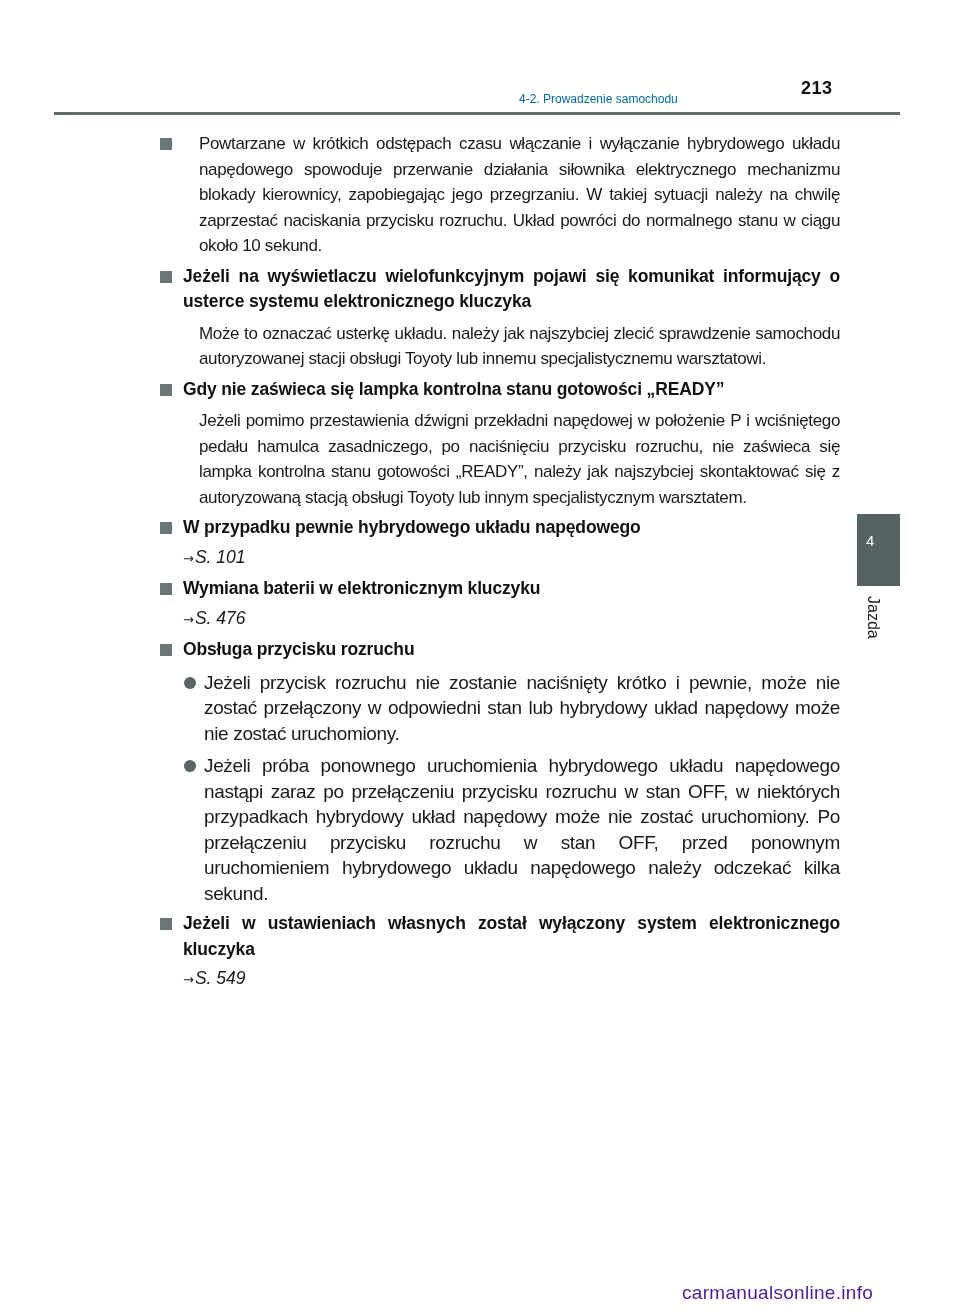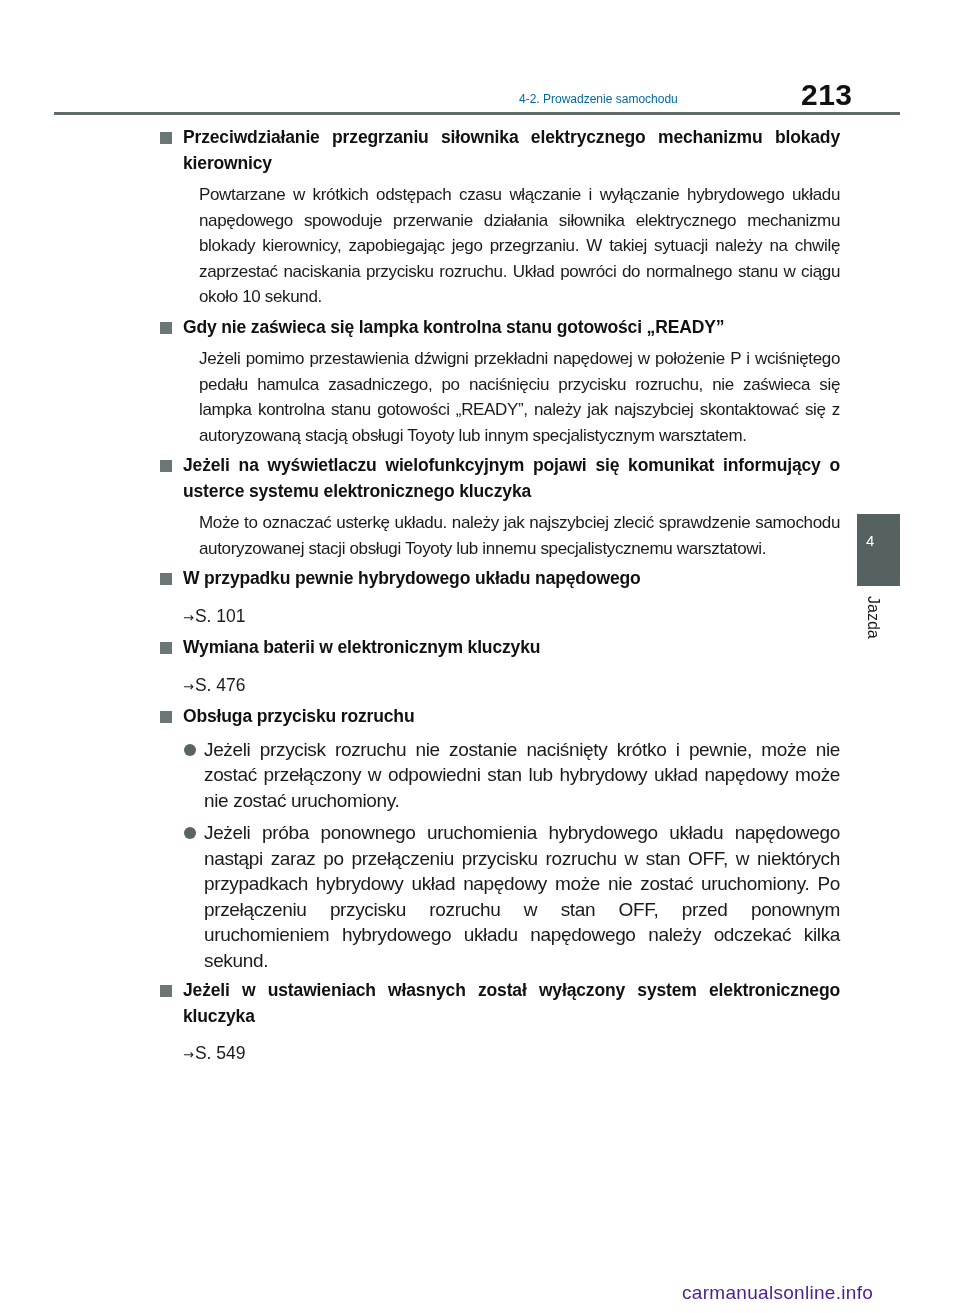--- a/index.html
+++ b/index.html
@@ -1,35 +1,35 @@
 <!DOCTYPE html>
 <html><head>
 <meta charset="utf-8">
 <style>
   html, body { margin: 0; padding: 0; background: #ffffff; }
   body { width: 960px; height: 1313px; position: relative; overflow: hidden;
          font-family: "Liberation Sans", sans-serif; color: #1a1a1a; }
 
   .header-title { position: absolute; left: 519px; top: 92px; font-size: 12px; color: #0369a1; letter-spacing: 0; }
-  .header-page { position: absolute; left: 801px; top: 78px; font-size: 30px; font-weight: bold; color: #111; letter-spacing: 0.5px; }
+  .header-page { position: absolute; left: 801px; top: 78px; font-size: 18px; font-weight: bold; color: #111; letter-spacing: 0.5px; }
   .header-rule { position: absolute; left: 54px; top: 112px; width: 846px; height: 3px; background: #5f6b6b; }
 
   .side-tab { position: absolute; left: 857px; top: 514px; width: 43px; height: 72px; background: #566161; }
   .side-tab-num { position: absolute; left: 866px; top: 532px; font-size: 15px; color: #ffffff; }
   .side-label { position: absolute; left: 864px; top: 596px; font-size: 16px; color: #1a1a1a;
                 writing-mode: vertical-rl; transform-origin: center; }
 
   .content { position: absolute; left: 160px; top: 125px; width: 680px; }
   .section { position: relative; margin-bottom: 5px; }
   .sq { position: absolute; left: 0; top: 7px; width: 12px; height: 12px; background: #6b7676; }
   .heading { margin-left: 23px; font-size: 17.5px; font-weight: bold; line-height: 25.5px; text-align: justify;
              color: #111; letter-spacing: -0.15px; }
   .body { margin-left: 39px; margin-top: 6px; font-size: 17px; line-height: 25.5px; text-align: justify;
           color: #1a1a1a; letter-spacing: -0.35px; }
-  .ref { margin-left: 23px; margin-top: 12px; font-size: 17.5px; line-height: 25.5px; color: #1a1a1a; }
+  .ref { margin-left: 23px; margin-top: 4px; font-size: 17.5px; line-height: 25.5px; color: #1a1a1a; font-style: italic; }
   .ref .arrow { font-family: "DejaVu Sans", sans-serif; font-size: 13px; margin-right: 1px; }
 
   .bullet-item { position: relative; margin-left: 23px; margin-top: 7px; }
   .dot { position: absolute; left: 1px; top: 7px; width: 12px; height: 12px; border-radius: 50%; background: #596464; }
   .bullet-text { margin-left: 21px; font-size: 19px; line-height: 25.5px; text-align: justify; letter-spacing: -0.35px; }
 
   .watermark { position: absolute; left: 682px; top: 1282px; font-size: 19px; color: #4c1d95; letter-spacing: 0.3px; }
 </style>
 </head>
 <body>
@@ -39,34 +39,33 @@
 <div class="header-rule"></div>
 
 <div class="side-tab"></div>
 <div class="side-tab-num">4</div>
 <div class="side-label">Jazda</div>
 
 <div class="content">
 
   <div class="section">
     <span class="sq"></span>
-    <div class="heading">Przeciwdziałanie przegrzaniu siłownika elektrycznego mechanizmu blokady kierownicy</div>
     <div class="body">Powtarzane w krótkich odstępach czasu włączanie i wyłączanie hybrydowego układu napędowego spowoduje przerwanie działania siłownika elektrycznego mechanizmu blokady kierownicy, zapobiegając jego przegrzaniu. W takiej sytuacji należy na chwilę zaprzestać naciskania przycisku rozruchu. Układ powróci do normalnego stanu w ciągu około 10 sekund.</div>
+  </div>
+
+  <div class="section">
+    <span class="sq"></span>
+    <div class="heading">Jeżeli na wyświetlaczu wielofunkcyjnym pojawi się komunikat informujący o usterce systemu elektronicznego kluczyka</div>
+    <div class="body">Może to oznaczać usterkę układu. należy jak najszybciej zlecić sprawdzenie samochodu autoryzowanej stacji obsługi Toyoty lub innemu specjalistycznemu warsztatowi.</div>
   </div>
 
   <div class="section">
     <span class="sq"></span>
     <div class="heading">Gdy nie zaświeca się lampka kontrolna stanu gotowości „READY”</div>
     <div class="body">Jeżeli pomimo przestawienia dźwigni przekładni napędowej w położenie P i wciśniętego pedału hamulca zasadniczego, po naciśnięciu przycisku rozruchu, nie zaświeca się lampka kontrolna stanu gotowości „READY”, należy jak najszybciej skontaktować się z autoryzowaną stacją obsługi Toyoty lub innym specjalistycznym warsztatem.</div>
-  </div>
-
-  <div class="section">
-    <span class="sq"></span>
-    <div class="heading">Jeżeli na wyświetlaczu wielofunkcyjnym pojawi się komunikat informujący o usterce systemu elektronicznego kluczyka</div>
-    <div class="body">Może to oznaczać usterkę układu. należy jak najszybciej zlecić sprawdzenie samochodu autoryzowanej stacji obsługi Toyoty lub innemu specjalistycznemu warsztatowi.</div>
   </div>
 
   <div class="section">
     <span class="sq"></span>
     <div class="heading">W przypadku pewnie hybrydowego układu napędowego</div>
     <div class="ref"><span class="arrow">→</span><span>S. 101</span></div>
   </div>
 
   <div class="section">
     <span class="sq"></span>

